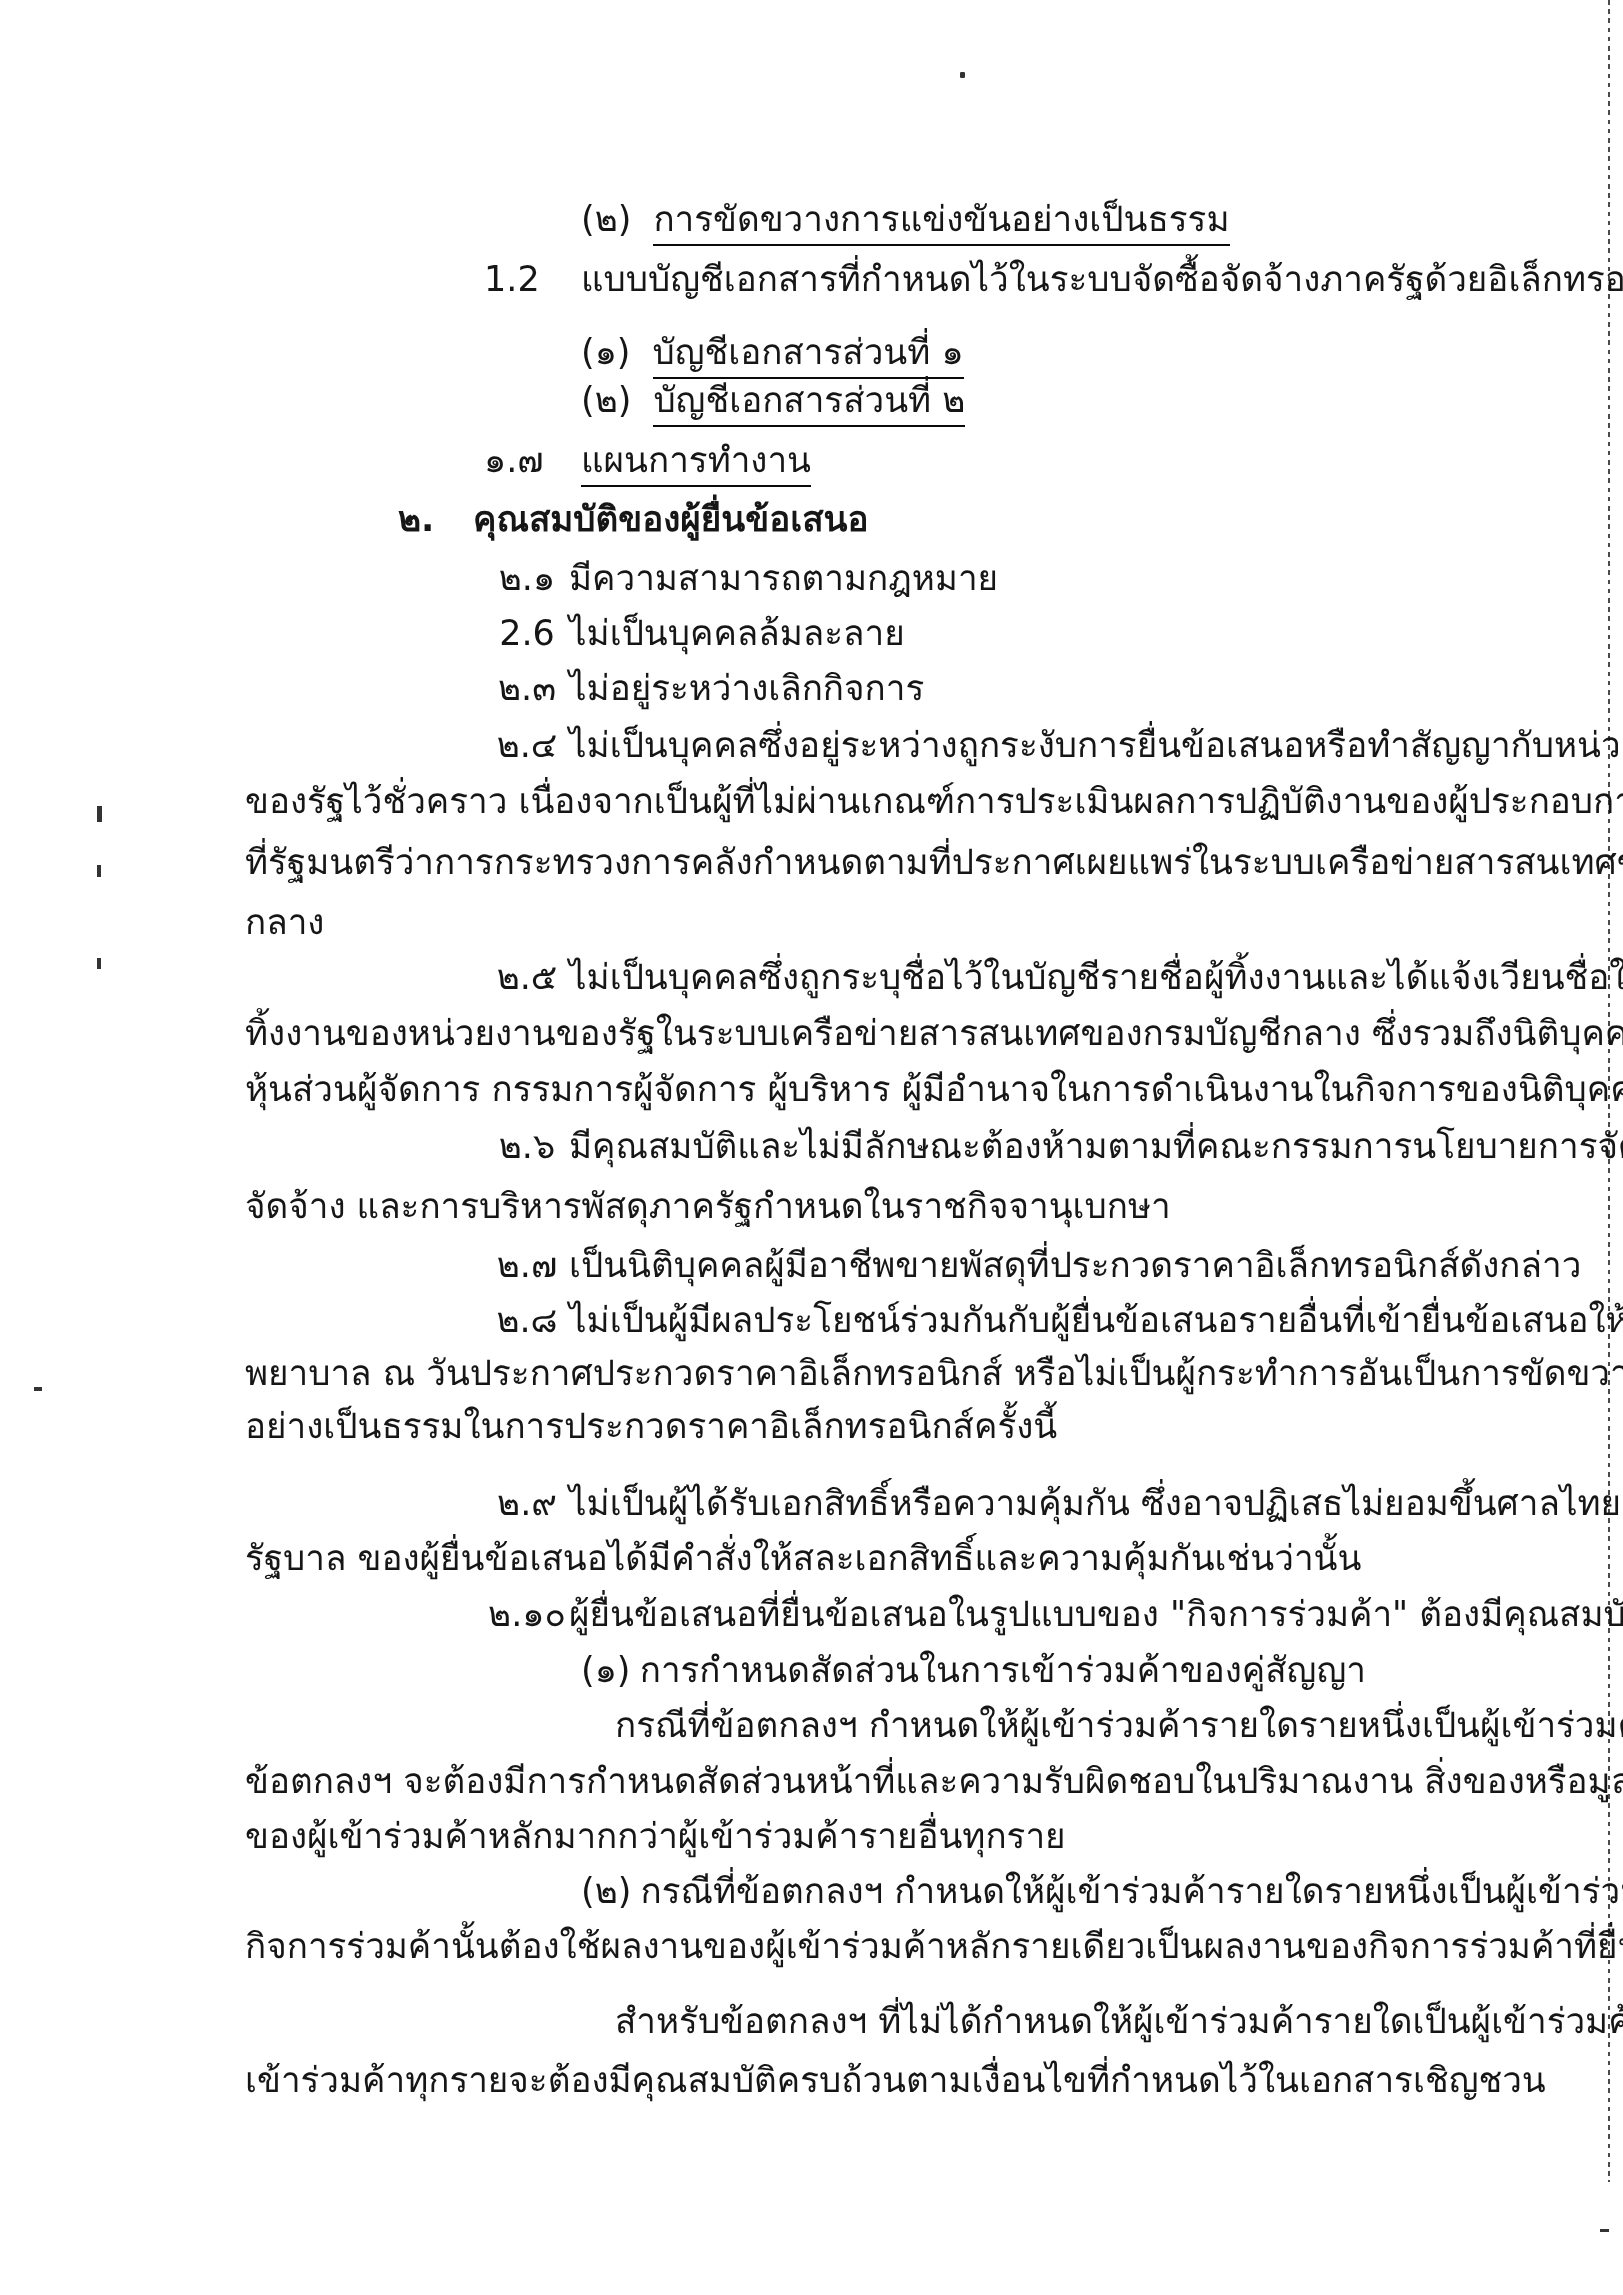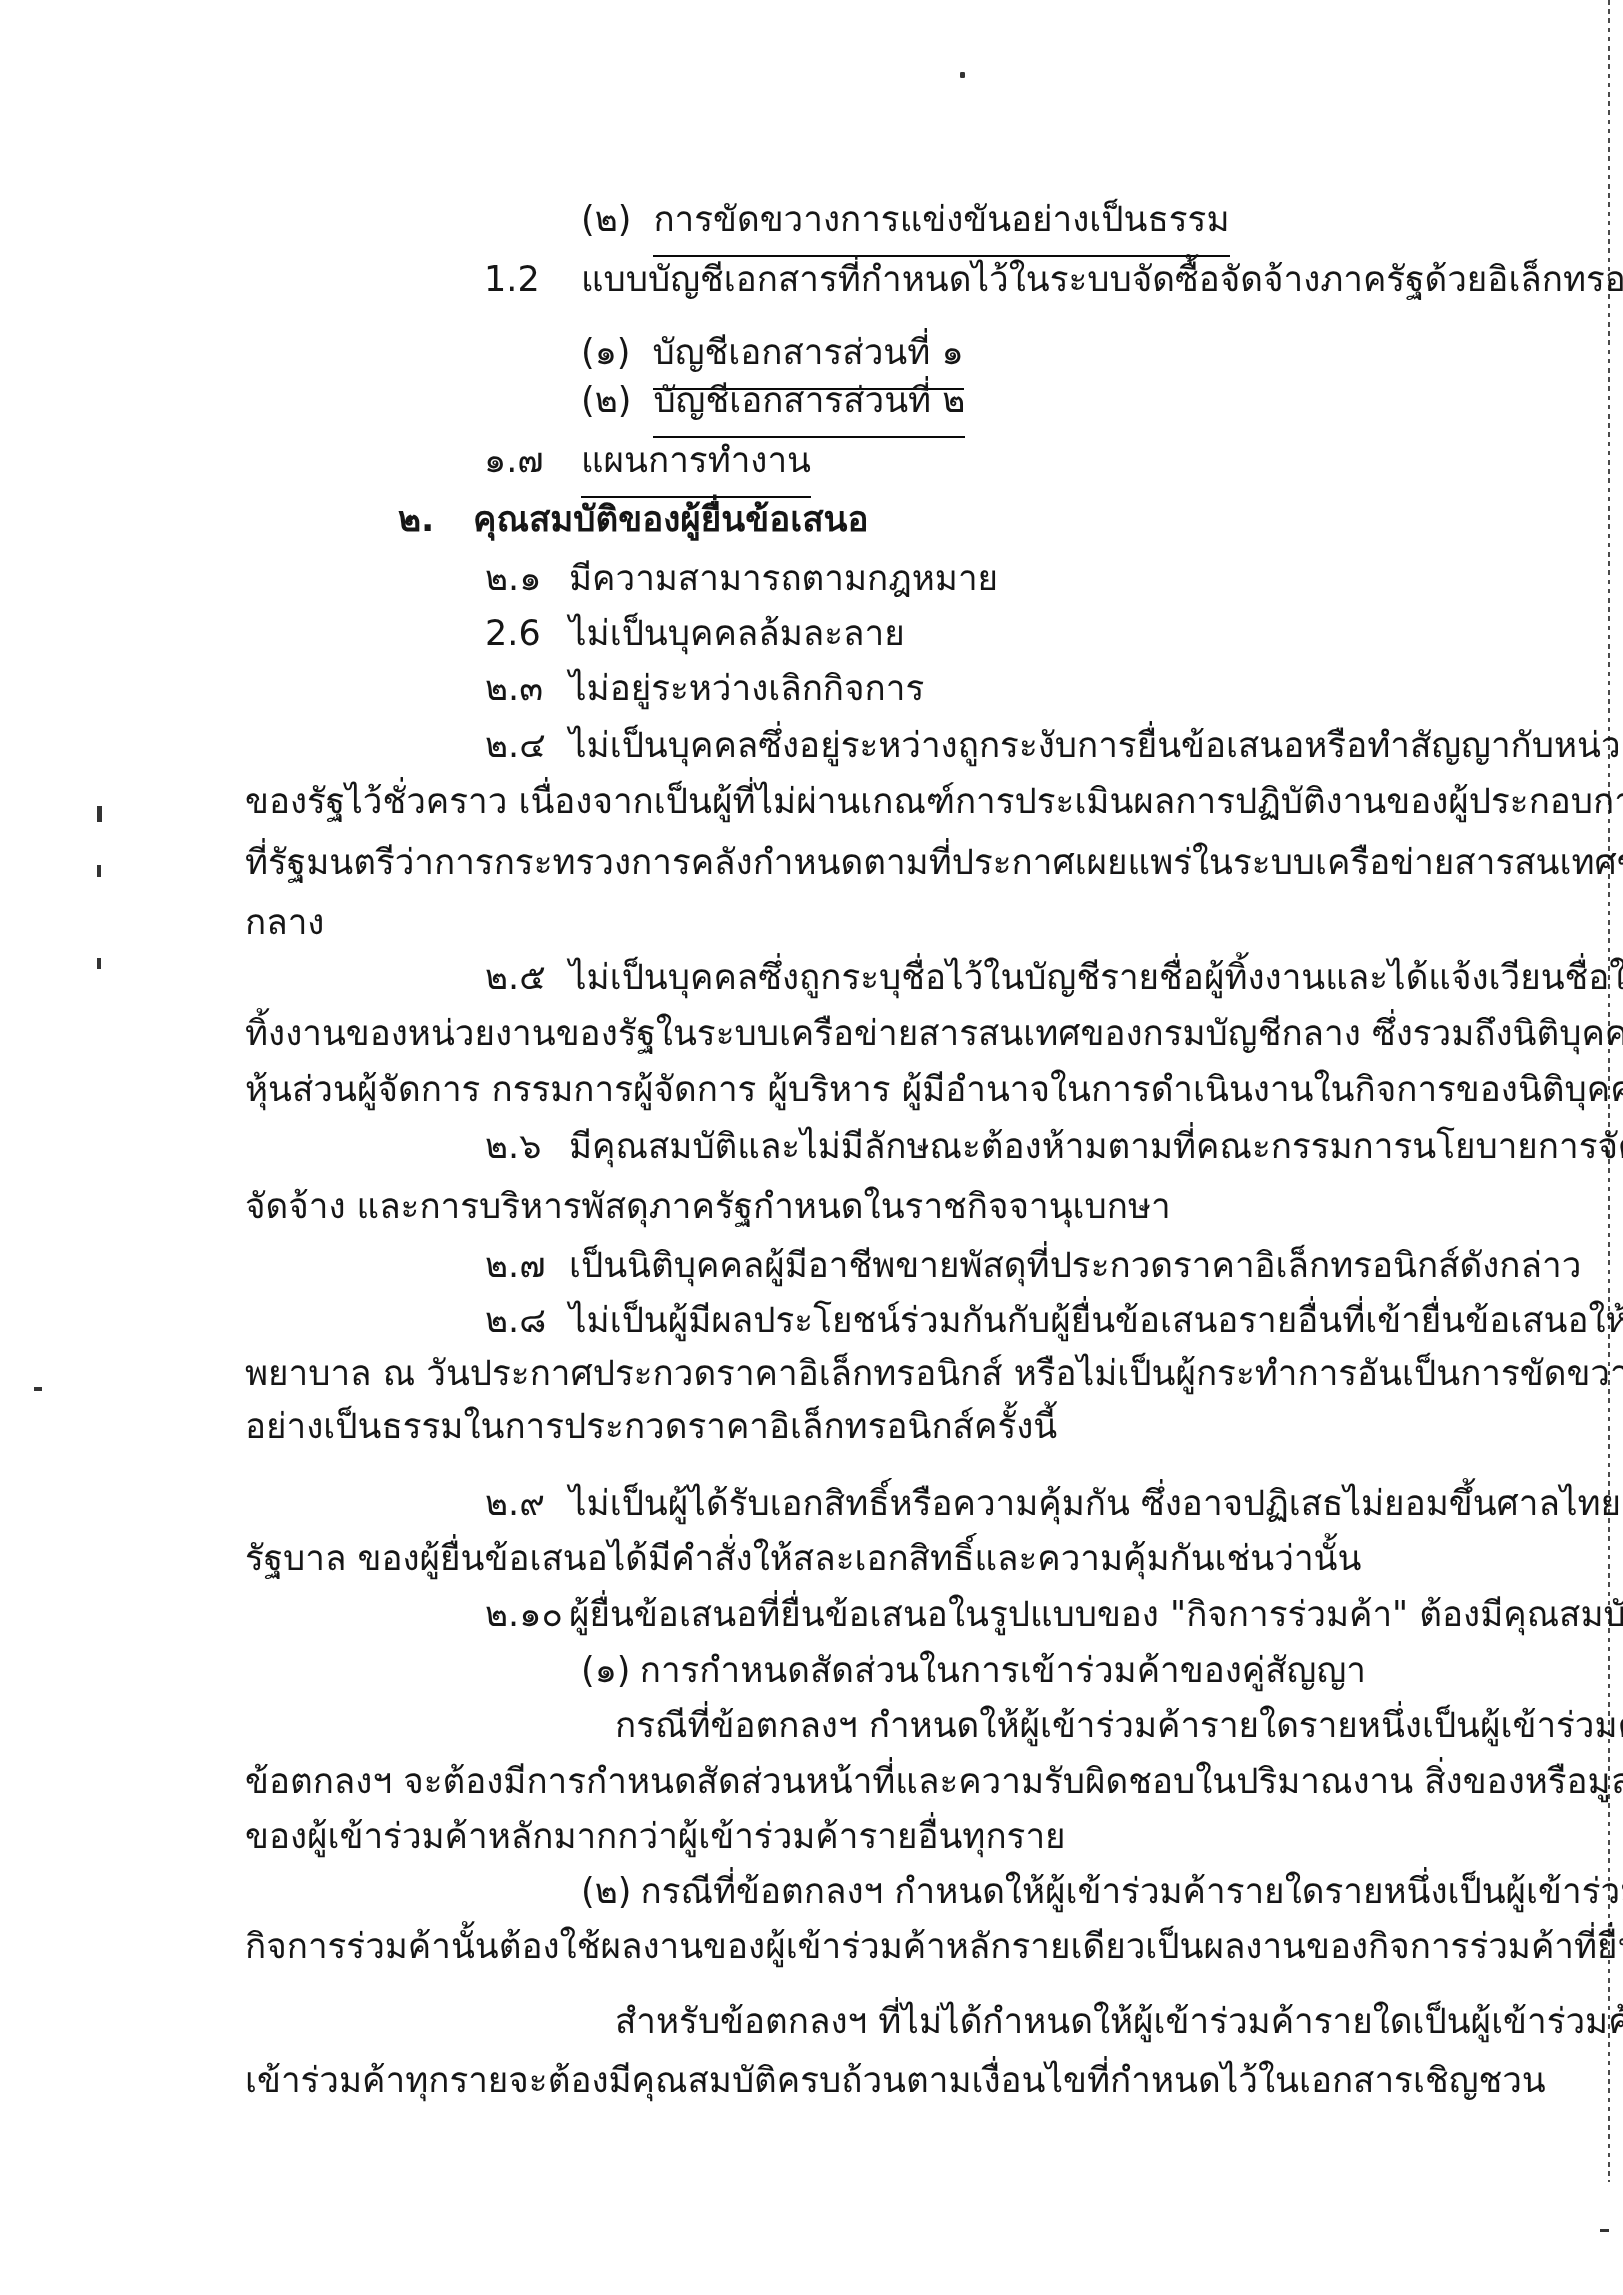--- a/index.html
+++ b/index.html
@@ -17,29 +17,29 @@
     font-size:35px;
     line-height:42px;
     letter-spacing:0px;
   }
   
   .h2{left:398px;font-weight:700;}
   .h2 .num{display:inline-block;min-width:75px;}
   .l1{left:484px;}
   .l1 .num{display:inline-block;min-width:97px;}
   .l2{left:485px;}
-  .l2 .num{display:inline-block;min-width:84px;}
+  .l2 .num{display:inline-block;min-width:84px;text-align:center;}
   .sub{left:581px;}
   .sub .num{margin-right:22px;}
   .subb{left:581px;}
   .subb .num{margin-right:9.2px;}
   .para{left:245px;}
   .ind{left:615px;}
   
-  .u .txt{border-bottom:2.6px solid #0a0a0a;padding-bottom:16px;}
+  .u .txt{border-bottom:2.6px solid #0a0a0a;padding-bottom:5px;}
   
   .vline{
     position:absolute;
     top:0;left:1608px;
     width:2px;height:2182px;
     background:repeating-linear-gradient(to bottom,#2b2b2b 0 4.6px,transparent 4.6px 9.2px);
     opacity:.85;
   }
   .speck{position:absolute;background:#333;}
   .sp1{left:960px;top:72px;width:4.6px;height:5.9px;border-radius:1.3px;}

